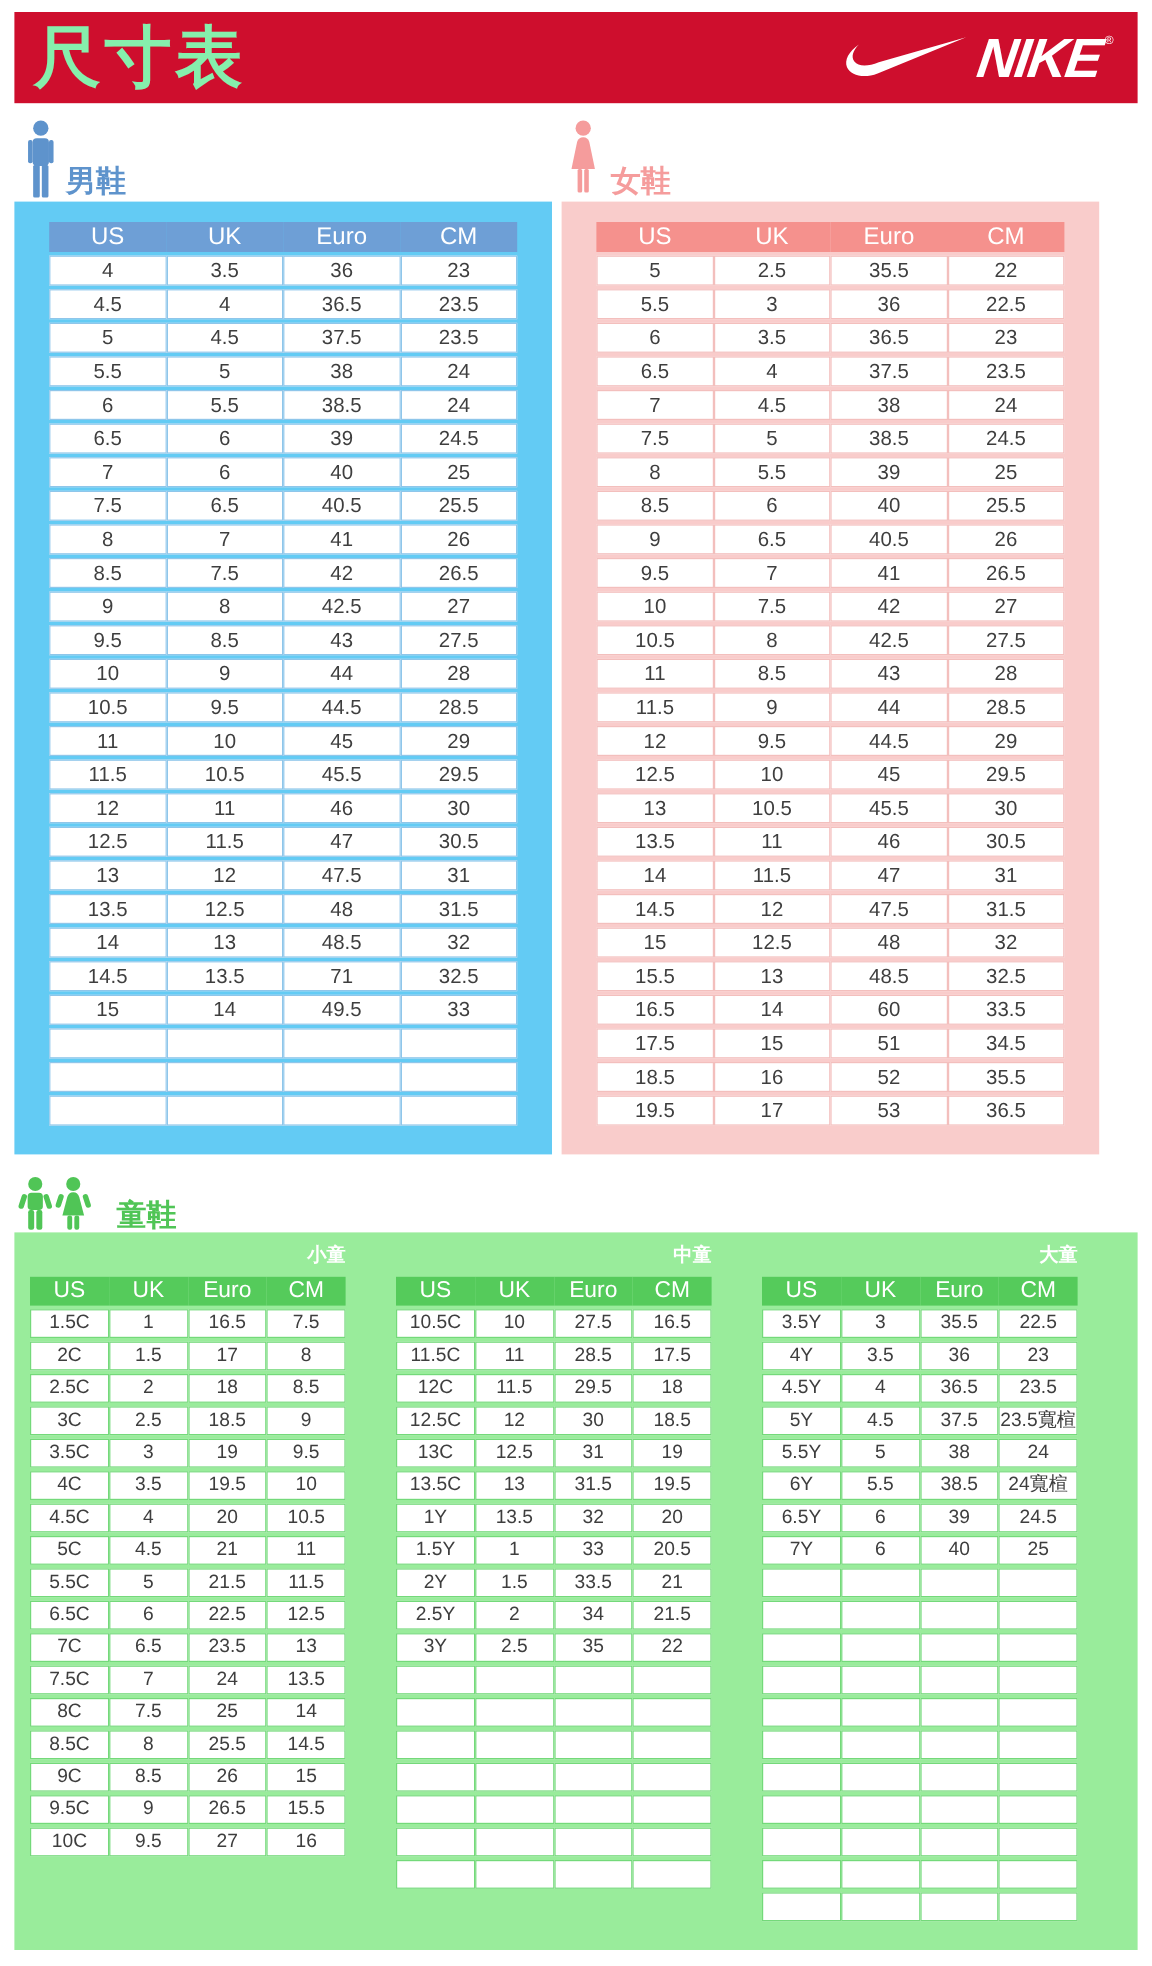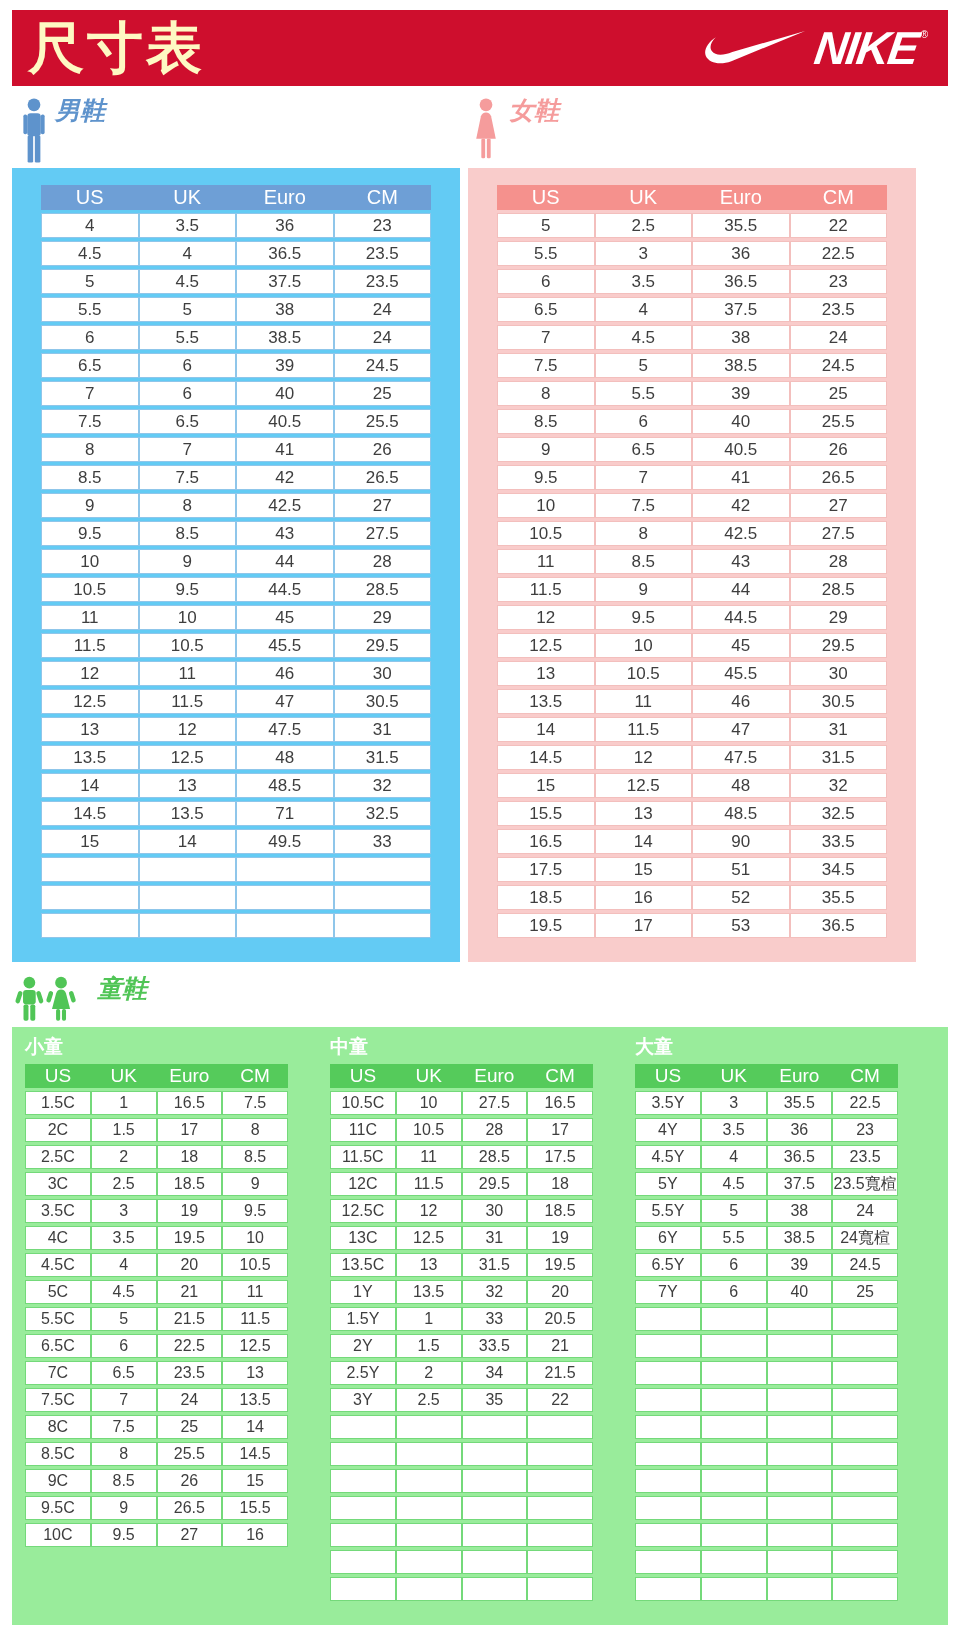--- a/index.html
+++ b/index.html
@@ -8,33 +8,33 @@
     font-family:"Liberation Sans", sans-serif; background:#fff; overflow:hidden;
   }
 
   
   .banner {
     position:absolute; left:12px; top:10px; width:936px; height:76px;
     background:#CE0E2D; display:flex; align-items:center;
     justify-content:space-between; padding:0 16px; box-sizing:border-box;
   }
   .banner-title {
-    color:#fef9c3; font-size:56px; font-weight:bold; margin:0; letter-spacing:3px; line-height:1;
+    color:#86efac; font-size:56px; font-weight:bold; margin:0; letter-spacing:3px; line-height:1;
   }
   .nike-logo { display:flex; align-items:center; gap:8px; }
   .swoosh { width:104px; height:38px; }
   .swoosh path { fill:#fff; }
   .nike-word {
     color:#fff; font-size:46px; font-weight:bold; font-style:italic;
     transform:skewX(-8deg); letter-spacing:-2px; line-height:1;
   }
   .reg-mark { color:#fff; font-size:10px; vertical-align:top; position:relative; top:-14px; left:-4px; }
 
   
-  .section-label { position:absolute; display:flex; gap:7px;font-style:italic; }
+  .section-label { position:absolute; display:flex; align-items:flex-end; gap:7px; }
   .section-label .label-text { font-weight:bold; font-size:25px; padding-bottom:4px; line-height:1; }
   .men-label  { left:20px;  top:98px;  height:70px; }
   .men-label .label-text { color:#5E93CC; }
   .women-label{ left:470px; top:98px;  height:70px; }
   .women-label .label-text { color:#F59C9C; }
   .kids-label { left:14px;  top:976px; height:50px; }
   .kids-label .label-text { color:#50C556; padding-bottom:0; }
 
   
   .panel { position:absolute; box-sizing:border-box; }
@@ -54,21 +54,21 @@
   table.size-table td {
     background:#fff; height:23px; text-align:center; font-size:17px;
     color:#3E3E3E; padding:0; line-height:1;
   }
   .men-panel   th { background:#6E9FD6; }
   .men-panel   td { border:1px solid #8FC6EA; }
   .women-panel th { background:#F5918D; }
   .women-panel td { border:1px solid #F3BFBD; }
 
   .kid-col { width:263px; }
-  .kid-title { text-align:left; color:#fff; font-weight:bold; font-size:19px; height:28px; line-height:28px; }
+  .kid-title { text-align:right; color:#fff; font-weight:bold; font-size:16px; height:28px; line-height:28px; }
   table.kid-table { width:263px; margin:0; }
   table.kid-table th { background:#55CB5B; font-size:19px; height:24px; }
   table.kid-table td { border:1px solid #74D97A; height:22px; font-size:16px; }
 
   .icon-svg { display:block; }
 </style>
 </head>
 <body>
 
 <div class="page">
@@ -414,21 +414,21 @@
           </tr>
           <tr>
             <td>15.5</td>
             <td>13</td>
             <td>48.5</td>
             <td>32.5</td>
           </tr>
           <tr>
             <td>16.5</td>
             <td>14</td>
-            <td>90</td>
+            <td>60</td>
             <td>33.5</td>
           </tr>
           <tr>
             <td>17.5</td>
             <td>15</td>
             <td>51</td>
             <td>34.5</td>
           </tr>
           <tr>
             <td>18.5</td>
@@ -595,26 +595,20 @@
             </tr>
           </thead>
           <tbody>
             <tr>
               <td>10.5C</td>
               <td>10</td>
               <td>27.5</td>
               <td>16.5</td>
             </tr>
             <tr>
-              <td>11C</td>
-              <td>10.5</td>
-              <td>28</td>
-              <td>17</td>
-            </tr>
-            <tr>
               <td>11.5C</td>
               <td>11</td>
               <td>28.5</td>
               <td>17.5</td>
             </tr>
             <tr>
               <td>12C</td>
               <td>11.5</td>
               <td>29.5</td>
               <td>18</td>

